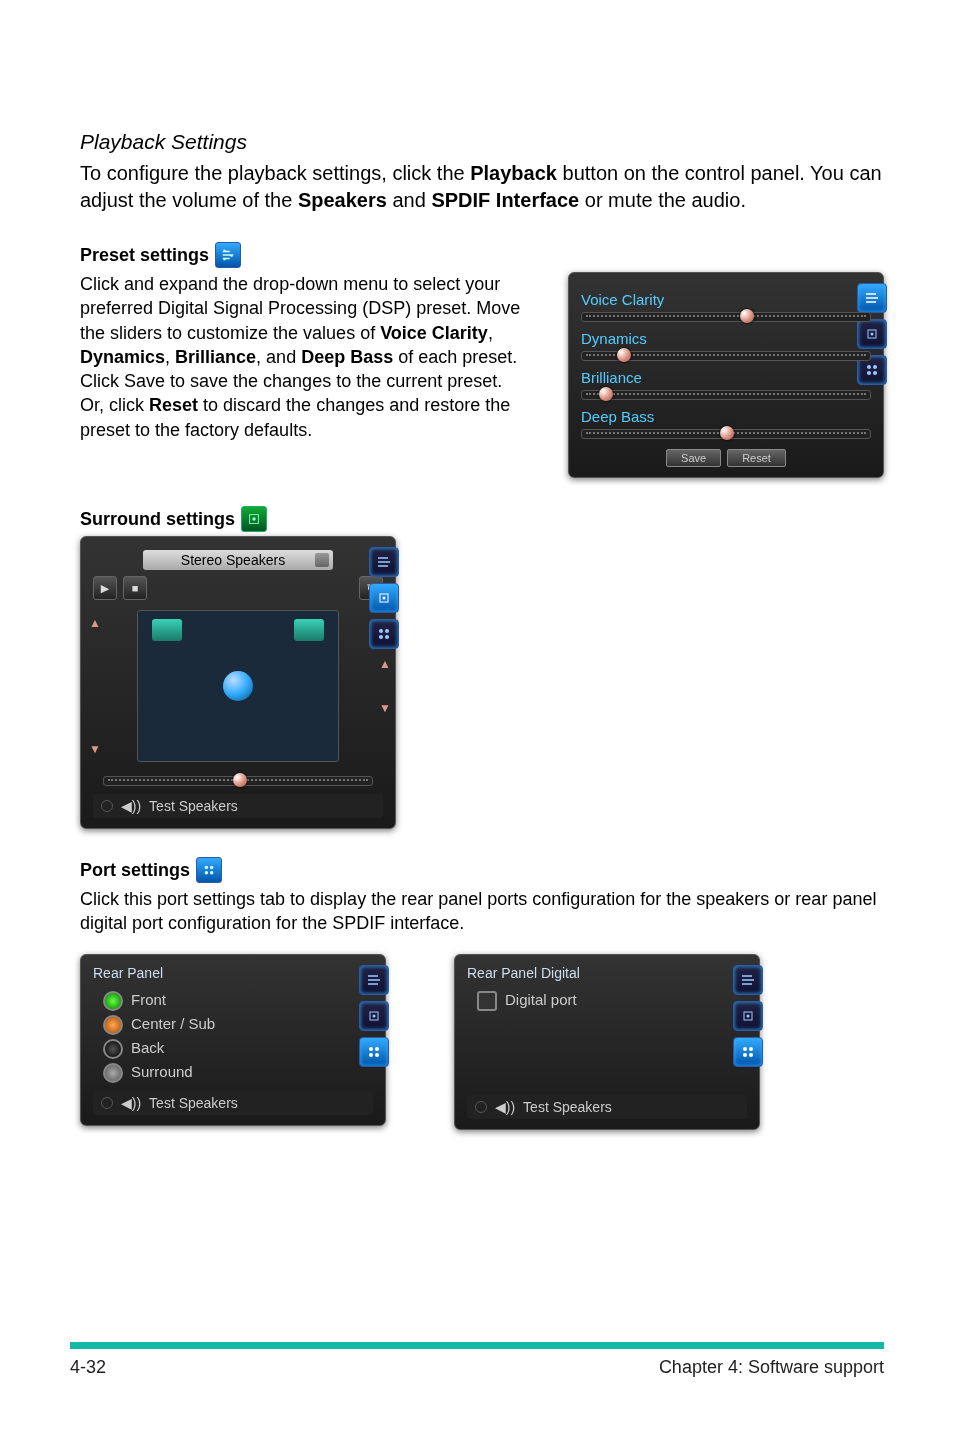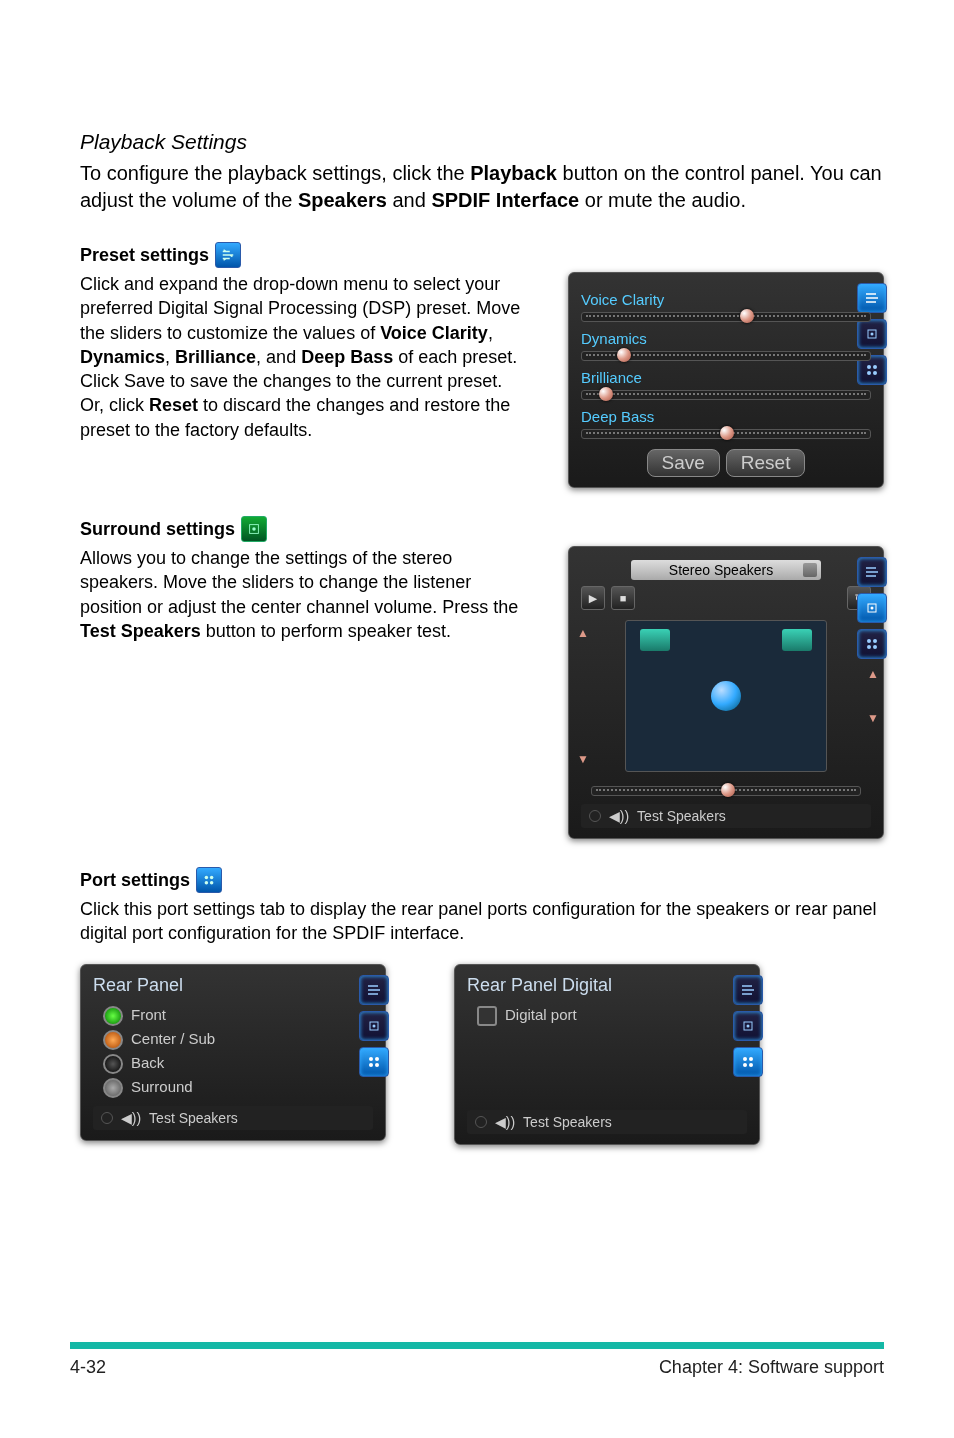--- a/index.html
+++ b/index.html
@@ -20,34 +20,34 @@
 .tabbtn svg{width:16px;height:16px}
 .tabbtn.active{background:linear-gradient(#3af,#05a)}
 .dropdown{background:linear-gradient(#ddd,#aaa);color:#000;border-radius:3px;padding:2px 20px 2px 10px;font-size:14px;display:inline-block;position:relative;width:160px;text-align:center}
 .dropdown::after{content:"";position:absolute;right:4px;top:3px;width:14px;height:14px;background:linear-gradient(#999,#666);border-radius:2px}
 .dropdown .arrs{position:absolute;right:7px;top:3px;font-size:9px;line-height:7px;color:#222}
 .slider-label{color:#5cf;font-size:15px;margin-top:8px}
 .track{height:8px;background:#222;border:1px solid #555;border-radius:3px;margin-top:4px;position:relative}
 .track .dots{position:absolute;left:4px;right:4px;top:2px;height:2px;border-top:2px dotted #777}
 .knob{position:absolute;top:-4px;width:14px;height:14px;border-radius:50%;background:radial-gradient(circle at 30% 30%,#fff,#d98,#a54);box-shadow:0 0 3px #000}
 .pillrow{display:flex;gap:6px;margin-top:10px;justify-content:center}
-.pill{background:linear-gradient(#666,#333);border:1px solid #888;border-radius:8px;color:#ccc;font-size:19px;padding:2px 14px}
+.pill{background:linear-gradient(#666,#333);border:1px solid #888;border-radius:2px;color:#ccc;font-size:11px;padding:2px 14px}
 .surround-top{display:flex;gap:6px;align-items:center;margin:6px 0}
 .icbtn{width:22px;height:22px;background:linear-gradient(#555,#222);border:1px solid #666;border-radius:3px;display:flex;align-items:center;justify-content:center;color:#ddd;font-size:11px}
 .roomgrid{width:200px;height:150px;background:#1a2a3a;border:1px solid #555;border-radius:3px;position:relative;margin:4px 0}
 .spkr{position:absolute;width:30px;height:22px;background:linear-gradient(#3ad1b5,#1a7a6a);border-radius:3px}
 .spkr.l{left:14px;top:8px}
 .spkr.r{right:14px;top:8px}
 .listener{position:absolute;left:50%;top:50%;transform:translate(-50%,-50%);width:30px;height:30px;border-radius:50%;background:radial-gradient(circle at 35% 30%,#bdf,#3af,#057)}
 .arrowv{position:absolute;right:-8px;top:50%;transform:translateY(-50%);display:flex;flex-direction:column;align-items:center;gap:30px;color:#d98;font-size:12px}
 .testbar{background:#222;border-radius:3px;padding:4px 8px;display:flex;align-items:center;gap:8px;color:#ccc;font-size:14px;margin-top:8px}
 .testbar .led{width:10px;height:10px;border-radius:50%;background:#222;border:1px solid #555}
 .testbar .sp{font-size:14px}
 .rp-row{display:flex;gap:14px;align-items:flex-start;margin-top:18px}
-.rp-title{color:#cde;font-size:18px;margin-bottom:10px}
+.rp-title{color:#cde;font-size:14px;margin-bottom:10px}
 .rp-item{display:flex;align-items:flex-start;gap:8px;font-size:15px;color:#ccc;margin:4px 0 4px 10px}
 .jack{width:16px;height:16px;border-radius:50%;border:2px solid #888;display:inline-block}
 .jack.green{background:radial-gradient(circle,#6f4,#070)}
 .jack.orange{background:radial-gradient(circle,#fa5,#a40)}
 .jack.black{background:radial-gradient(circle,#555,#000)}
 .jack.grey{background:radial-gradient(circle,#aaa,#555)}
 .jack.sq{border-radius:3px;background:#333}
 .footer-line{position:absolute;left:70px;right:70px;bottom:60px;border-top:7px solid #14b8a6;padding-top:8px;display:flex;justify-content:space-between;font-size:18px;color:#222}
 .iconbox{width:24px;height:24px;border:1px solid #2a5aaa;border-radius:3px;background:linear-gradient(#3af,#05a);display:inline-flex;align-items:center;justify-content:center}
 .iconbox svg{width:14px;height:14px}
@@ -142,27 +142,20 @@
   <h2>
     <span>Surround settings</span>
     <span class="iconbox green">
       <svg viewBox="0 0 16 16">
           <rect x="3" y="3" width="10" height="10" fill="none" stroke="#9fc"></rect>
           <circle cx="8" cy="8" r="2" fill="#9fc"></circle>
         </svg>
     </span>
   </h2>
   <div class="cols">
-    <div class="col-text">
-      <p>
-        <span>Allows you to change the settings of the stereo speakers. Move the sliders to change the listener position or adjust the center channel volume. Press the </span>
-        <b>Test Speakers</b>
-        <span> button to perform speaker test.</span>
-      </p>
-    </div>
     <div class="panel sur">
       <div class="tabcol">
         <div class="tabbtn">
             <svg viewBox="0 0 16 16">
               <path d="M2 4h10M2 8h12M2 12h10" stroke="#9cf" stroke-width="1.5"></path>
             </svg>
           </div>
         <div class="tabbtn active">
             <svg viewBox="0 0 16 16">
               <rect x="4" y="4" width="8" height="8" fill="none" stroke="#fff"></rect>

